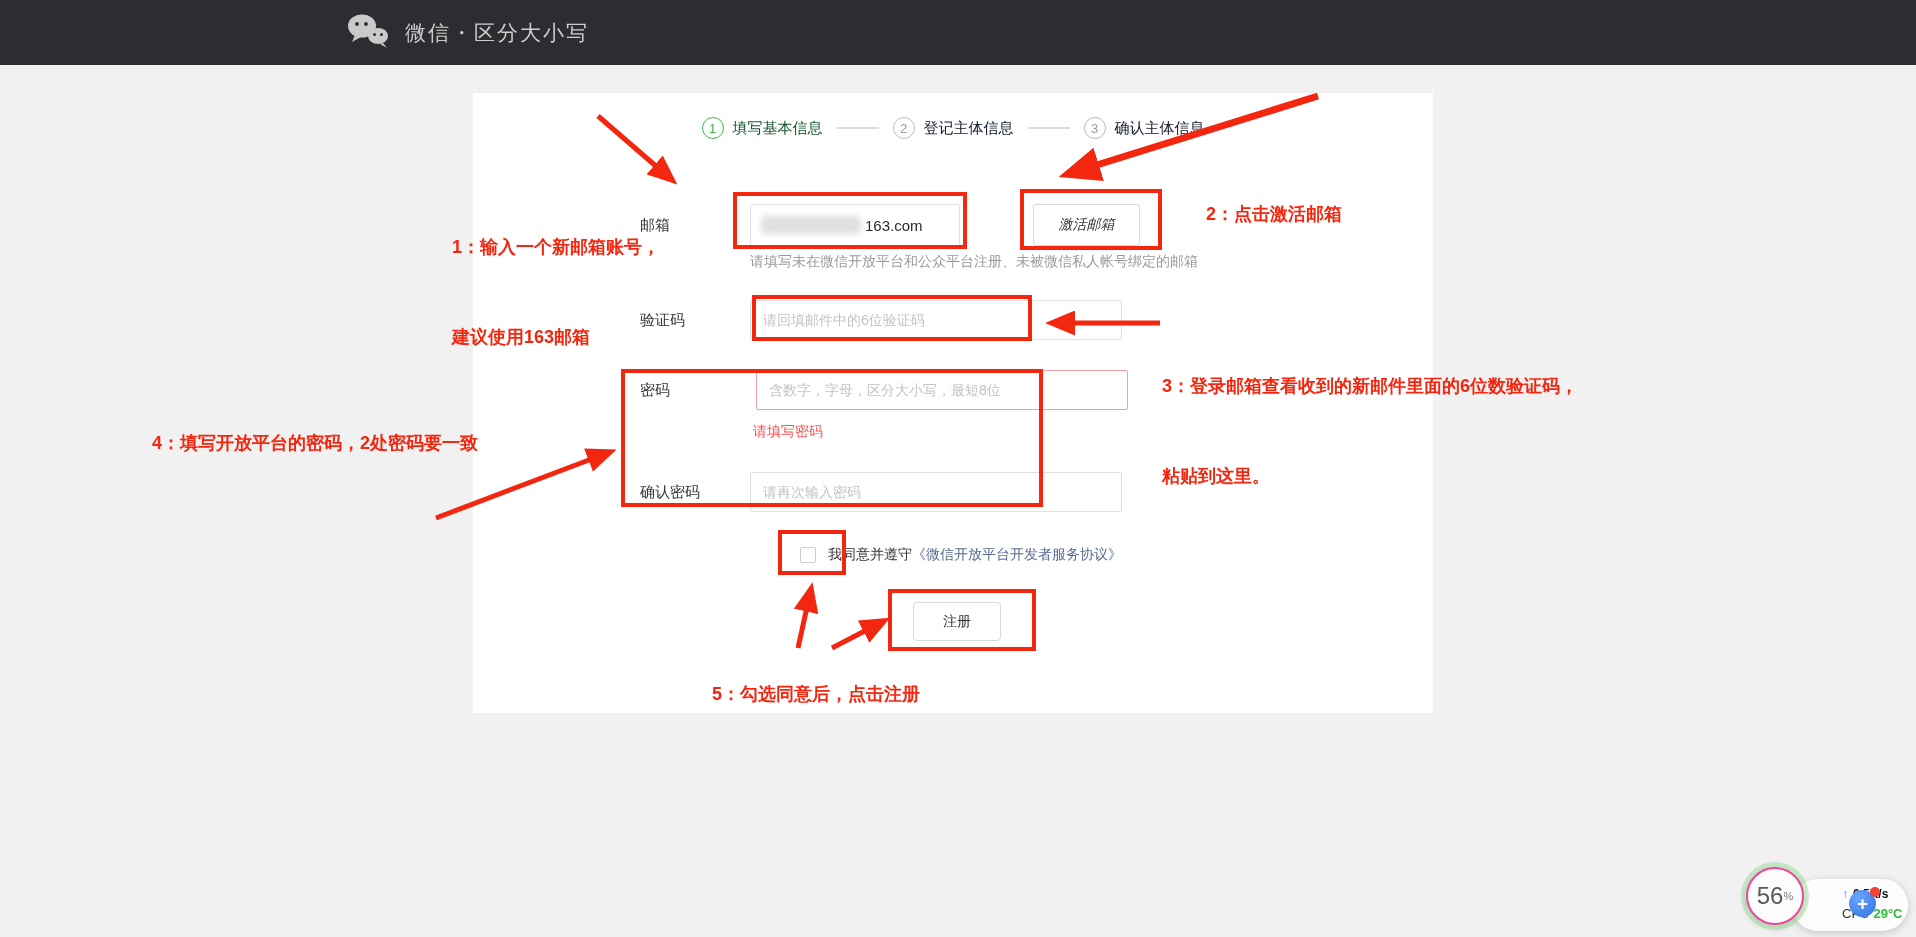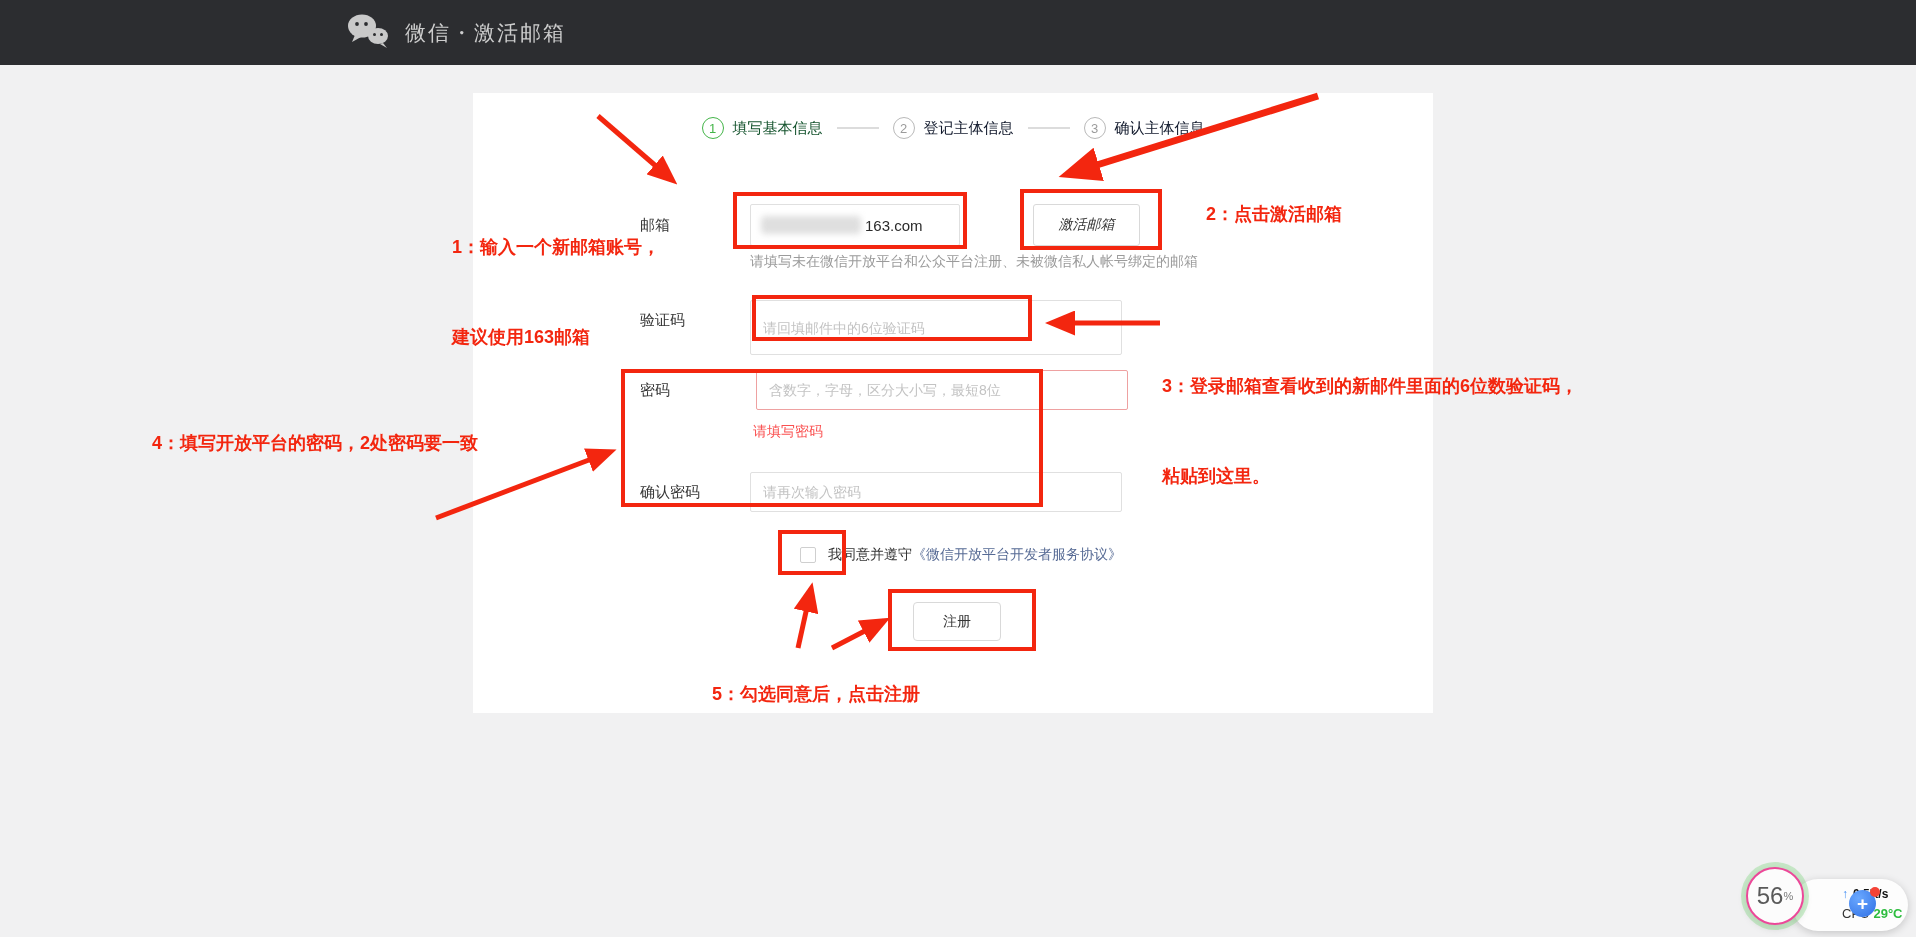--- a/index.html
+++ b/index.html
@@ -71,21 +71,21 @@
           <ellipse cx="17" cy="13" rx="14" ry="11.5" fill="#c9c9c9"></ellipse>
           <polygon points="10,22 7,29 16,24" fill="#c9c9c9"></polygon>
           <circle cx="12" cy="11" r="1.9" fill="#2c2d30"></circle>
           <circle cx="21" cy="11" r="1.9" fill="#2c2d30"></circle>
           <ellipse cx="33" cy="23" rx="10" ry="8" fill="#c9c9c9"></ellipse>
           <polygon points="38,30 42,35 35,31" fill="#c9c9c9"></polygon>
           <circle cx="29.5" cy="21.5" r="1.5" fill="#2c2d30"></circle>
           <circle cx="36.5" cy="21.5" r="1.5" fill="#2c2d30"></circle>
         </svg>
       </span>
-      <span class="brand-title">微信・激活邮箱</span>
+      <span class="brand-title">微信・区分大小写</span>
     </div>
   </div>
 
   <div class="panel">
 
     <div class="steps">
       <div class="step active">
         <span class="step-circle">1</span>
         <span class="step-label">填写基本信息</span>
       </div>
@@ -103,21 +103,21 @@
 
     <div class="f-label" style="left:167px; top:111px; line-height:42px;">邮箱</div>
     <div class="email-box" style="left:277px; top:111px; width:210px; height:42px;">
       <span class="blob"></span>
       <span class="email-suffix">163.com</span>
     </div>
     <button class="btn" style="left:560px; top:111px; width:107px; height:42px;font-style:italic;">激活邮箱</button>
     <div class="helper" style="left:277px; top:160px;">请填写未在微信开放平台和公众平台注册、未被微信私人帐号绑定的邮箱</div>
 
     <div class="f-label" style="left:167px; top:207px; line-height:40px;">验证码</div>
-    <input class="f-input" style="left: 277px; top: 207px; width: 372px; height: 55px;" placeholder="请回填邮件中的6位验证码">
+    <input class="f-input" style="left: 277px; top: 207px; width: 372px; height: 40px;" placeholder="请回填邮件中的6位验证码">
 
     <div class="f-label" style="left:167px; top:277px; line-height:40px;">密码</div>
     <input class="f-input error-border" style="left: 283px; top: 277px; width: 372px; height: 40px;" placeholder="含数字，字母，区分大小写，最短8位">
     <div class="err-text" style="left:280px; top:330px;">请填写密码</div>
 
     <div class="f-label" style="left:167px; top:379px; line-height:40px;">确认密码</div>
     <input class="f-input" style="left: 277px; top: 379px; width: 372px; height: 40px;" placeholder="请再次输入密码">
 
     <div class="agree" style="left:327px; top:453px;">
       <span class="checkbox"></span>

